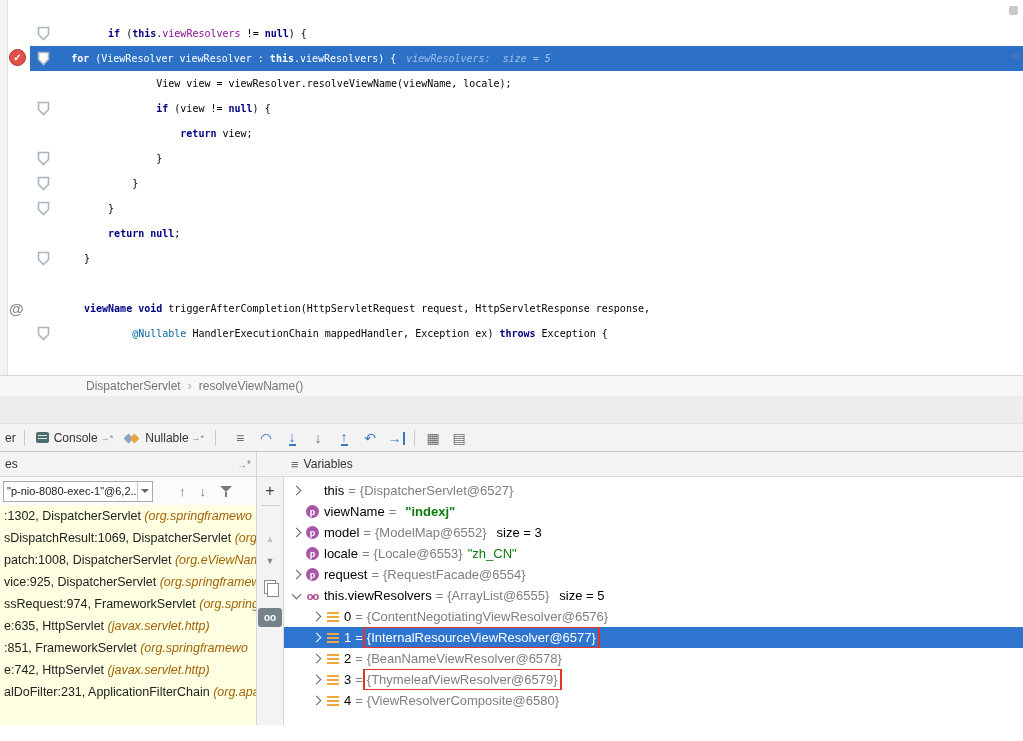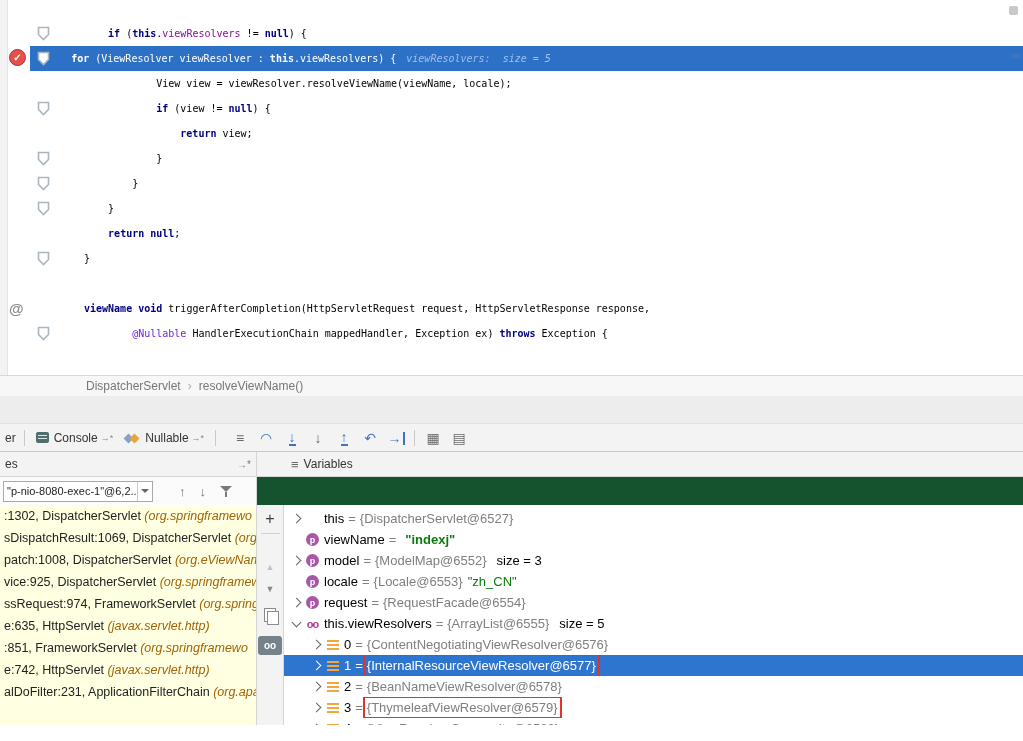--- a/index.html
+++ b/index.html
@@ -7,21 +7,21 @@
        font-family:"Liberation Sans",sans-serif;-webkit-font-smoothing:antialiased;}
 
   
   #editor{position:absolute;left:0;top:0;width:100%;height:375px;background:#fff;}
   #left-strip{position:absolute;left:0;top:0;width:8px;height:375px;background:#F3F3F3;border-right:1px solid #E4E4E4;box-sizing:border-box;}
   #code-area{position:absolute;left:0;top:21px;right:0;font-family:"DejaVu Sans Mono","Liberation Mono",monospace;font-size:10px;}
   .code-line{height:25px;line-height:25px;white-space:pre;padding-left:84px;color:#000;}
   .code-line.exec{background:linear-gradient(90deg,rgba(0,0,0,0) 0 30px,#2D71C7 30px);padding-left:23px;}
   .tok-kw{color:#000080;font-weight:bold;}
   .tok-fld{color:#871094;}
-  .tok-ann{color:#6d28d9;}
+  .tok-ann{color:#0369a1;}
   .tok-pl{color:#000;}
   .exec .tok{color:#fff;}
   .hint{font-style:italic;color:#9CC0EC;margin-left:10px;}
   #bp{position:absolute;left:9px;top:49px;width:17px;height:17px;border-radius:50%;background:#E4514B;border:1px solid #A33632;box-sizing:border-box;color:#fff;font-size:10px;line-height:15px;text-align:center;font-weight:bold;z-index:3;}
   #gutter-markers{position:absolute;left:37px;top:0;width:15px;height:375px;z-index:2;}
   .fold-mark{position:absolute;left:0;width:13px;height:15px;}
   #at-icon{position:absolute;left:9px;top:297px;color:#8C8C8C;font-size:15px;font-weight:bold;z-index:2;}
   .stripe-top{position:absolute;right:5px;top:6px;width:9px;height:9px;background:#C9C9C9;border-radius:2px;}
   .stripe-mark{position:absolute;right:3px;top:54px;width:8px;height:4px;background:#3F74BF;}
 
@@ -71,21 +71,21 @@
   .funnel{margin-left:14px;display:flex;flex-direction:column;align-items:center;cursor:default;}
   .funnel::before{content:"";border-left:6px solid transparent;border-right:6px solid transparent;border-top:6px solid #7A7A7A;}
   .funnel::after{content:"";width:2px;height:5px;background:#7A7A7A;}
   #frames-list{flex:1;background:#FFFFE1;overflow:hidden;}
   .frame-row{height:22px;line-height:22px;padding-left:4px;font-size:12.5px;white-space:nowrap;overflow:hidden;color:#222;}
   .frame-row.sel{background:#2E75CF;color:#fff;}
   .fpkg{font-style:italic;color:#a16207;}
   .sel .fpkg{color:#D6E4F8;}
 
   
-  #right-side{flex:1;display:flex;flex-direction:column;border-left:1px solid #D6D6D6;overflow:hidden;background:#14532d;gap:28px;}
+  #right-side{flex:1;display:flex;flex-direction:column;border-left:1px solid #D6D6D6;overflow:hidden;background:#14532d;}
   #vars-header{padding-left:34px;}
   #right-body{flex:1;display:flex;overflow:hidden;}
   #mid-strip{flex:0 0 27px;background:#F3F3F3;border-right:1px solid #D6D6D6;box-sizing:border-box;display:flex;flex-direction:column;align-items:center;padding-top:6px;}
   .ms-add{font-size:16px;color:#3D3D3D;line-height:16px;margin-bottom:4px;cursor:default;}
   .ms-sep{width:19px;height:1px;background:#D2D2D2;margin:2px 0 28px;}
   .ms-up{font-size:9px;color:#C2C2C2;margin-bottom:12px;cursor:default;}
   .ms-down{font-size:9px;color:#8A8A8A;margin-bottom:14px;cursor:default;}
   .ms-copy{width:10px;height:12px;border:1px solid #8A8A8A;background:#fff;position:relative;margin-bottom:14px;cursor:default;}
   .ms-copy::after{content:"";position:absolute;left:2px;top:2px;width:10px;height:12px;border:1px solid #8A8A8A;background:#fff;}
   .ms-watch{width:24px;height:19px;background:#75828A;border-radius:3px;color:#fff;font-weight:bold;font-size:10px;display:flex;align-items:center;justify-content:center;cursor:default;}

